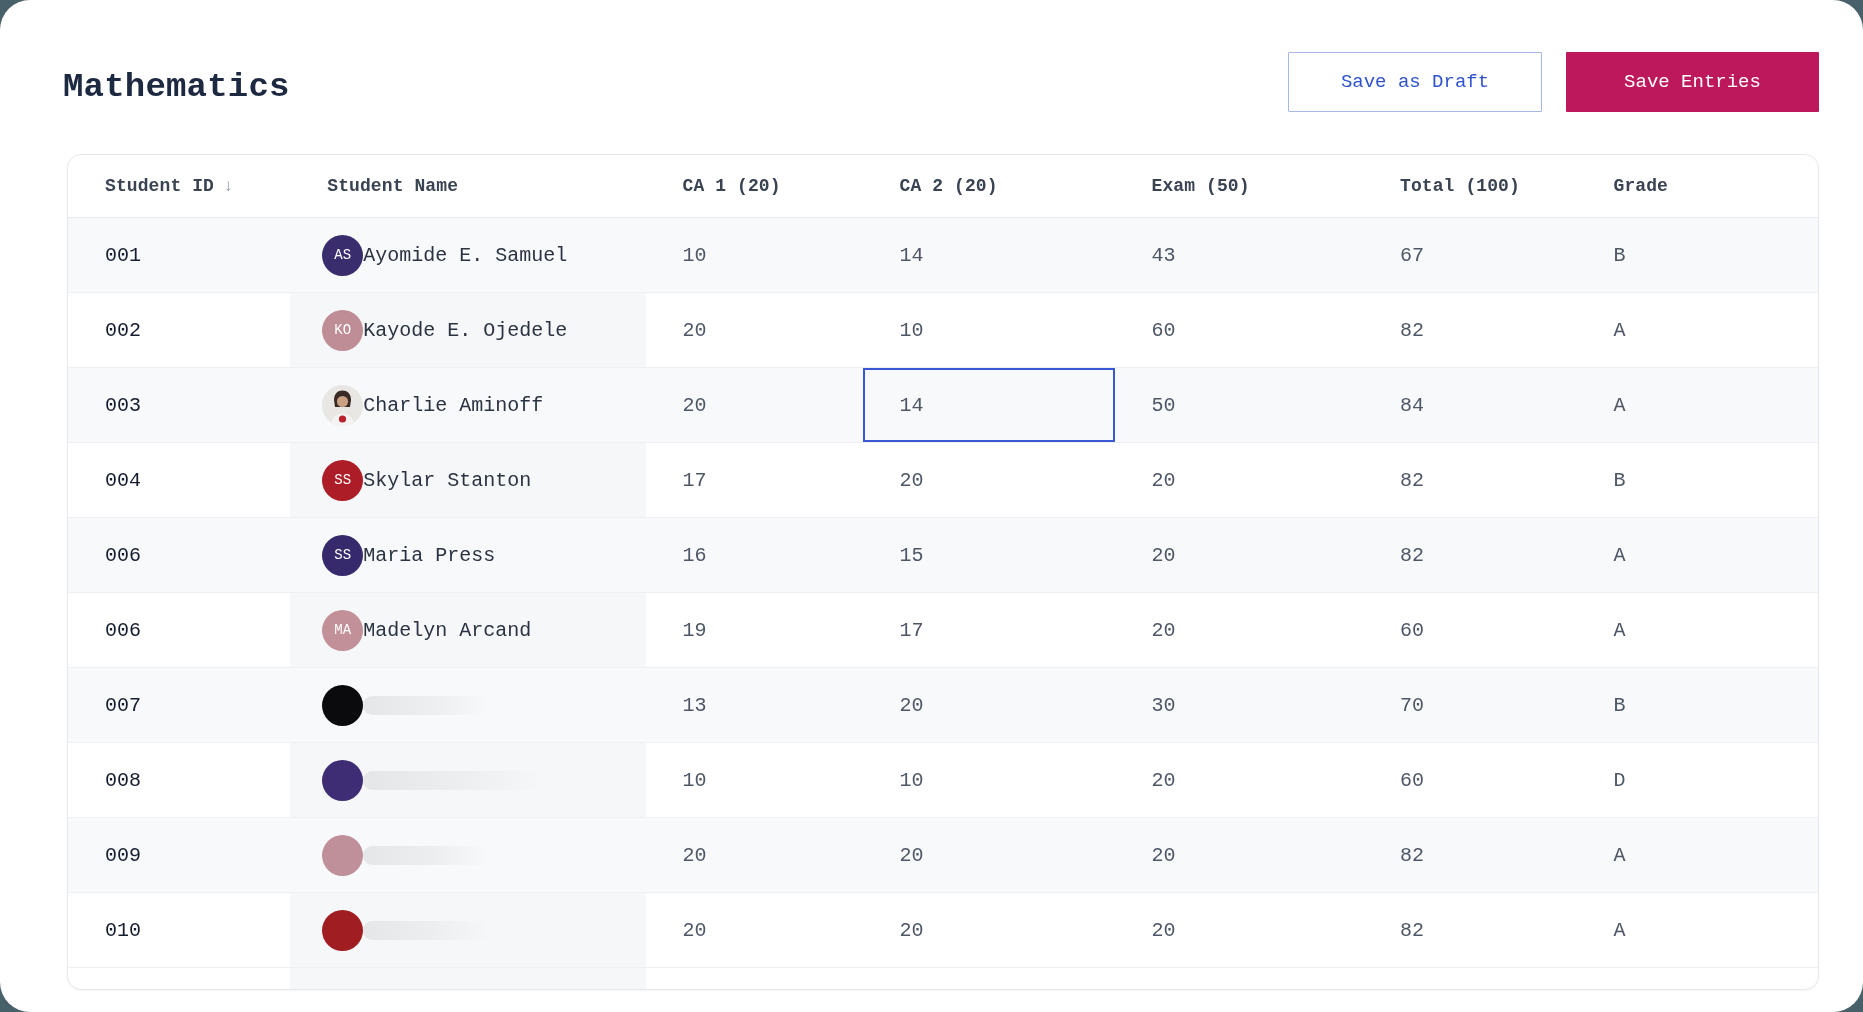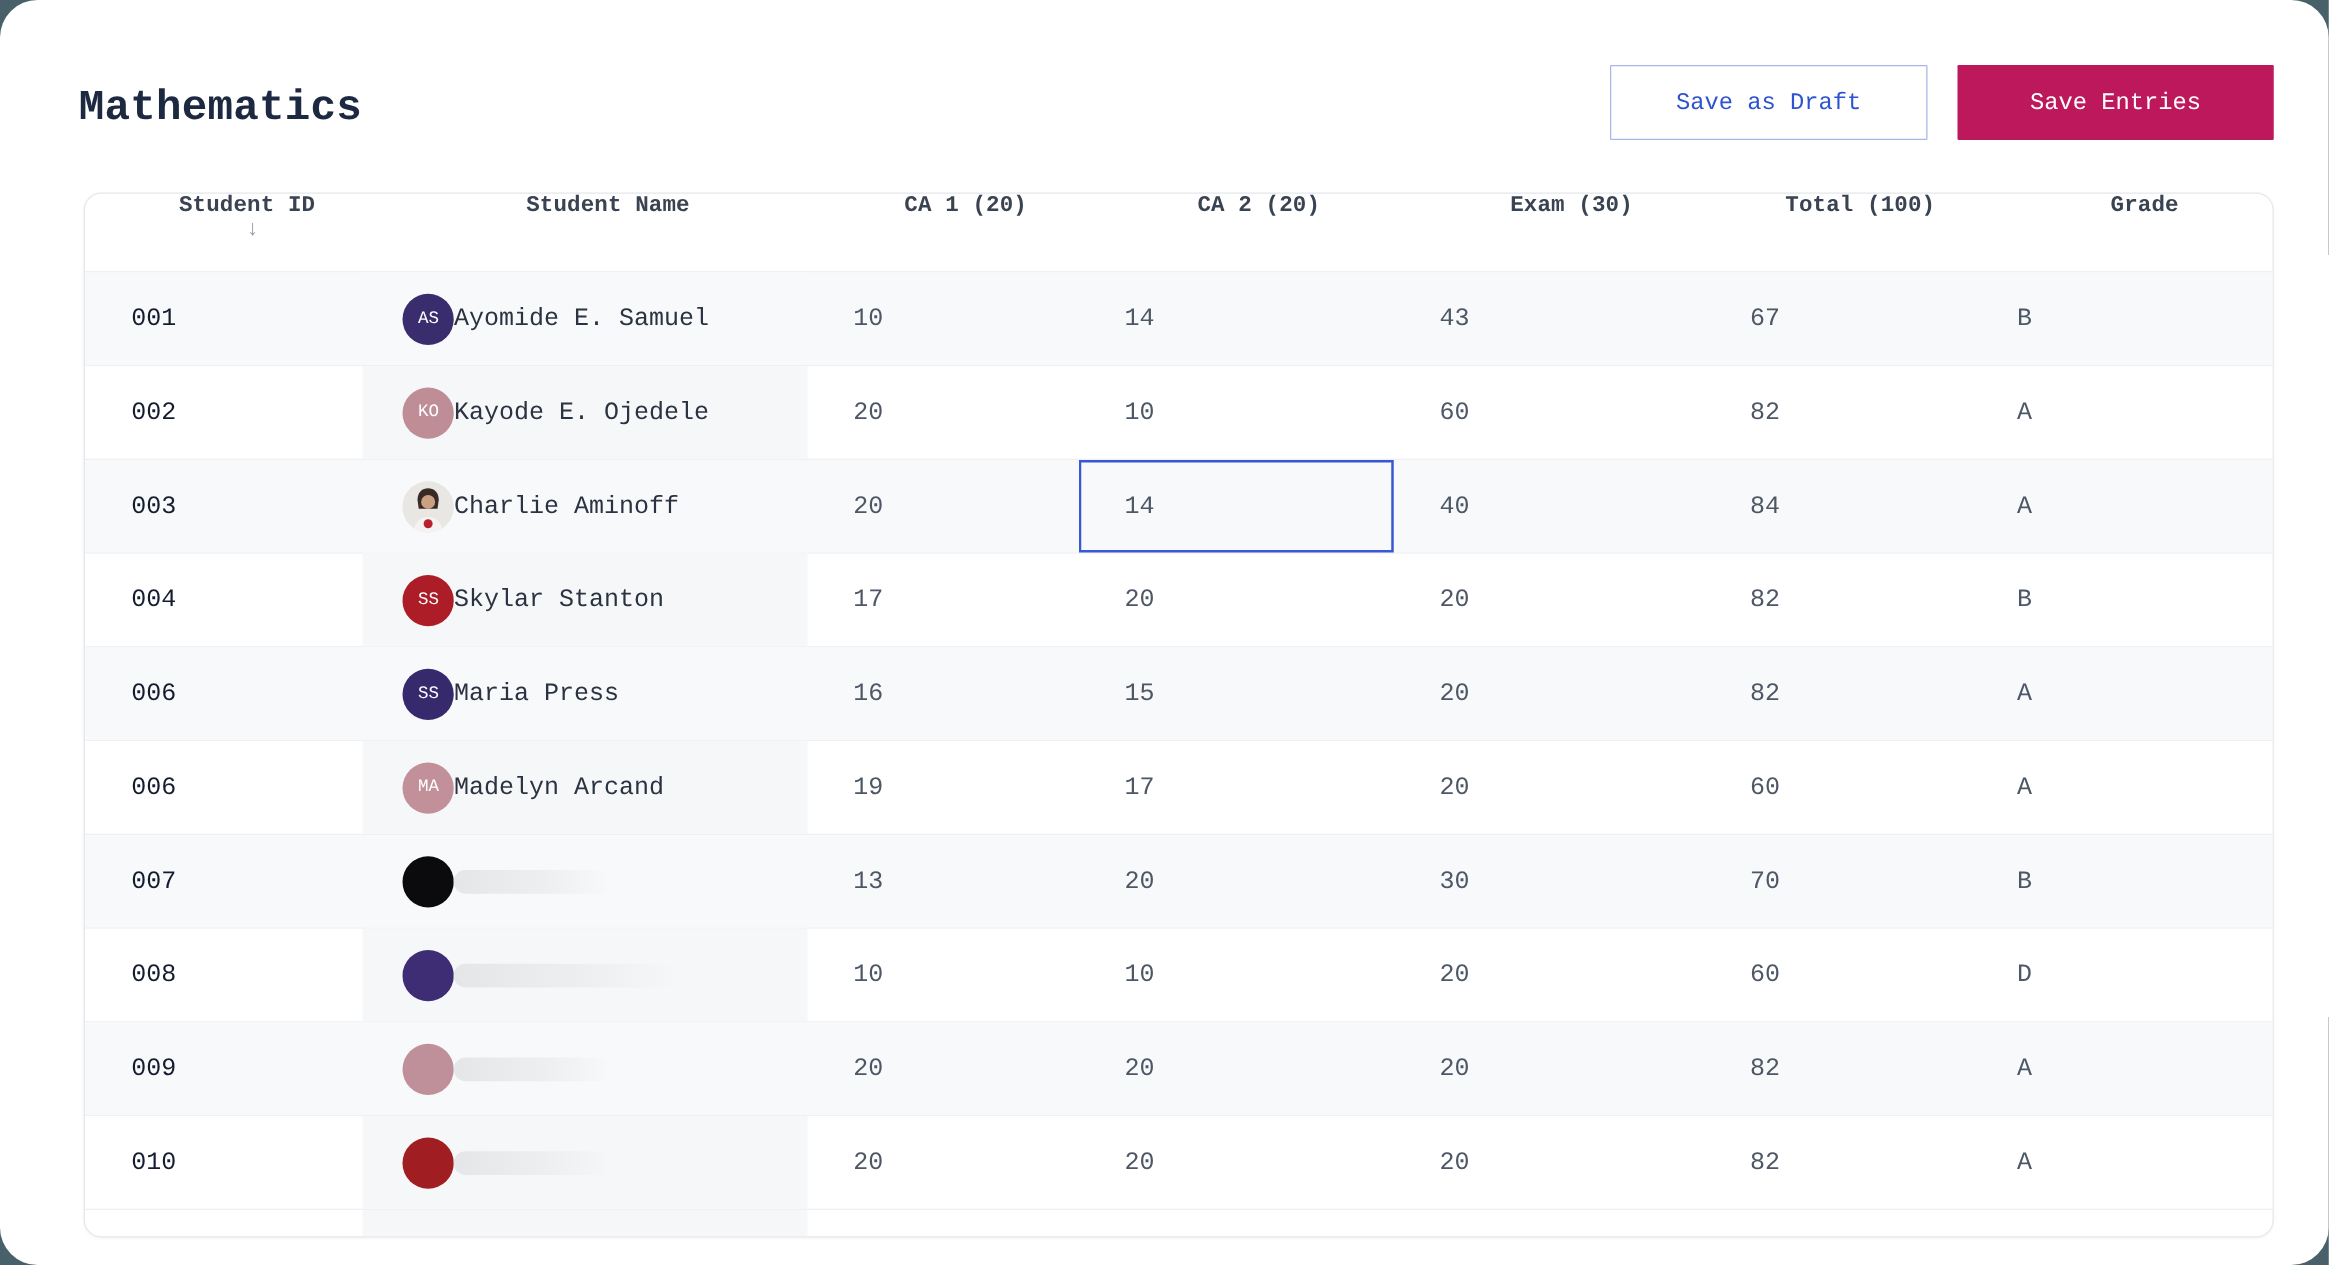--- a/index.html
+++ b/index.html
@@ -48,21 +48,21 @@
     overflow:hidden;
     box-shadow:0 1px 2px rgba(16,24,40,.04);
   }
   .grid-row {
     display:grid;
     grid-template-columns:12.7% 20.3% 12.4% 14.4% 14.2% 12.2% 13.8%;
   }
   .header-row { height:63px; border-bottom:1px solid #e8eaee; }
   .header-cell {
     display:flex; align-items:center; padding-left:37px;
-    font-size:18px; font-weight:700; color:#3a4352; letter-spacing:.1px;flex-direction:column;
+    font-size:18px; font-weight:700; color:#3a4352; letter-spacing:.1px;
   }
   .sort-icon { margin-left:9px; color:#8f98a4; font-size:17px; font-weight:400; }
   .row { height:75px; border-bottom:1px solid #eef0f3; background:#ffffff; }
   .row.odd { background:#f8f9fa; }
   .cell {
     display:flex; align-items:center; padding-left:37px;
     font-size:20px; color:#4e5766;
   }
   .id-cell { color:#141c2e; font-weight:500; }
   .name-cell { background:#f6f7f8; padding-left:32px; color:#2b3342; }
@@ -99,21 +99,21 @@
   <div class="table">
 
     <div class="grid-row header-row">
       <div class="header-cell">
         <span>Student ID</span>
         <span class="sort-icon">↓</span>
       </div>
       <div class="header-cell">Student Name</div>
       <div class="header-cell">CA 1 (20)</div>
       <div class="header-cell">CA 2 (20)</div>
-      <div class="header-cell">Exam (30)</div>
+      <div class="header-cell">Exam (50)</div>
       <div class="header-cell">Total (100)</div>
       <div class="header-cell">Grade</div>
     </div>
 
     <div class="grid-row row odd">
       <div class="cell id-cell">001</div>
       <div class="cell name-cell">
         <span class="avatar" style="background: rgb(58, 45, 109);">AS</span>
         <span>Ayomide E. Samuel</span>
       </div>
@@ -146,21 +146,21 @@
             <path d="M12 15c0-6.5 4-9.5 8.5-9.5S29 8.5 29 15l-1 7H13z" fill="#3a2a24"></path>
             <circle cx="20.5" cy="16.5" r="5.6" fill="#caa183"></circle>
             <path d="M8.5 41c1-9 6.5-12.5 12-12.5S31.5 32 32.5 41z" fill="#f4f3f2"></path>
             <circle cx="20.5" cy="34" r="3.6" fill="#b9202b"></circle>
           </svg>
         </span>
         <span>Charlie Aminoff</span>
       </div>
       <div class="cell">20</div>
       <div class="cell selected">14</div>
-      <div class="cell">40</div>
+      <div class="cell">50</div>
       <div class="cell">84</div>
       <div class="cell">A</div>
     </div>
 
     <div class="grid-row row">
       <div class="cell id-cell">004</div>
       <div class="cell name-cell">
         <span class="avatar" style="background: rgb(173, 29, 39);">SS</span>
         <span>Skylar Stanton</span>
       </div>

